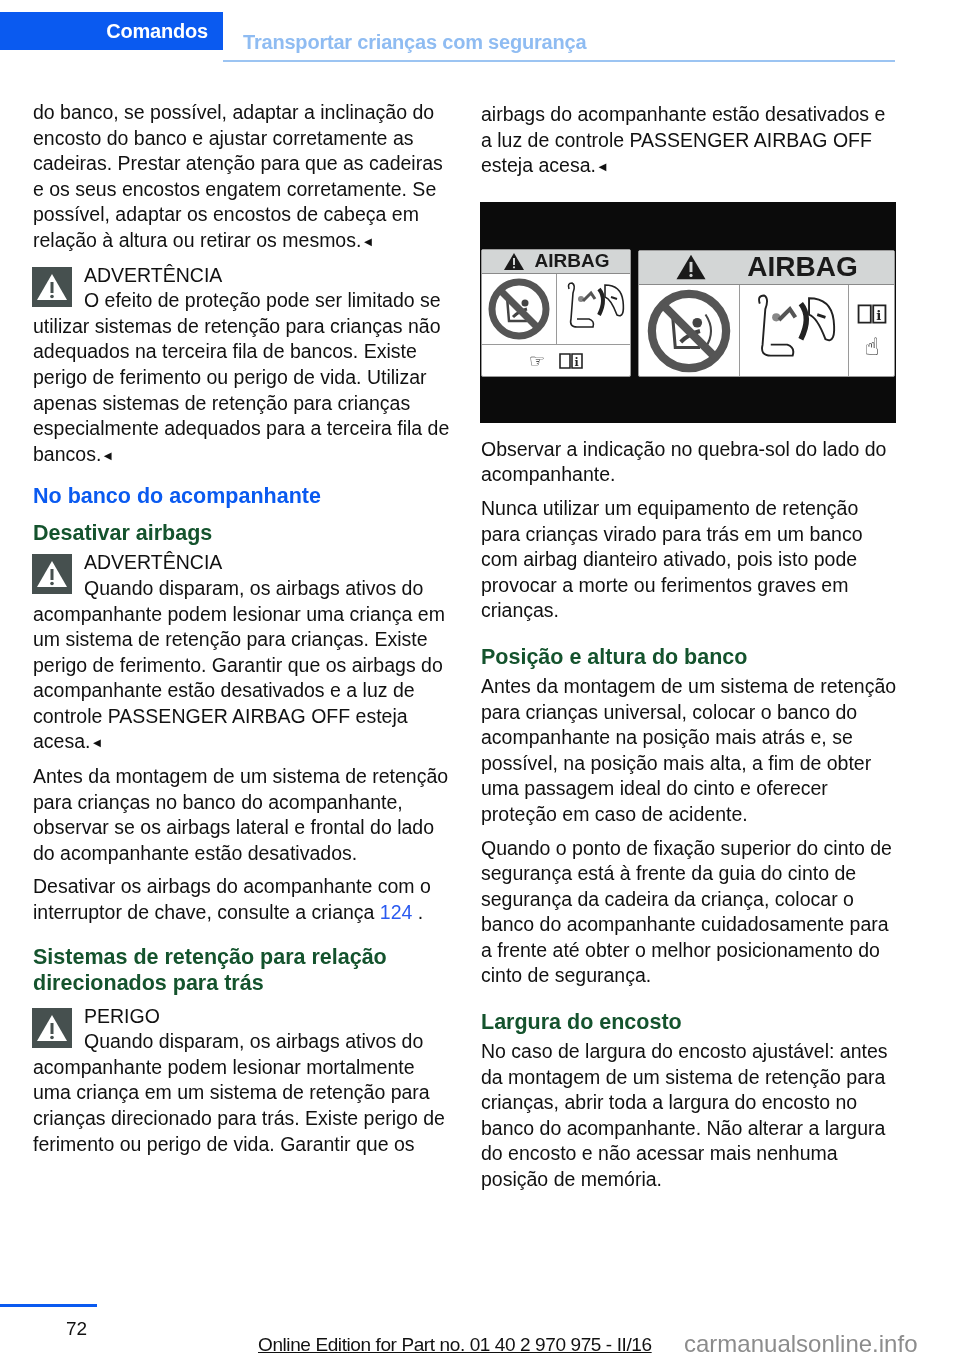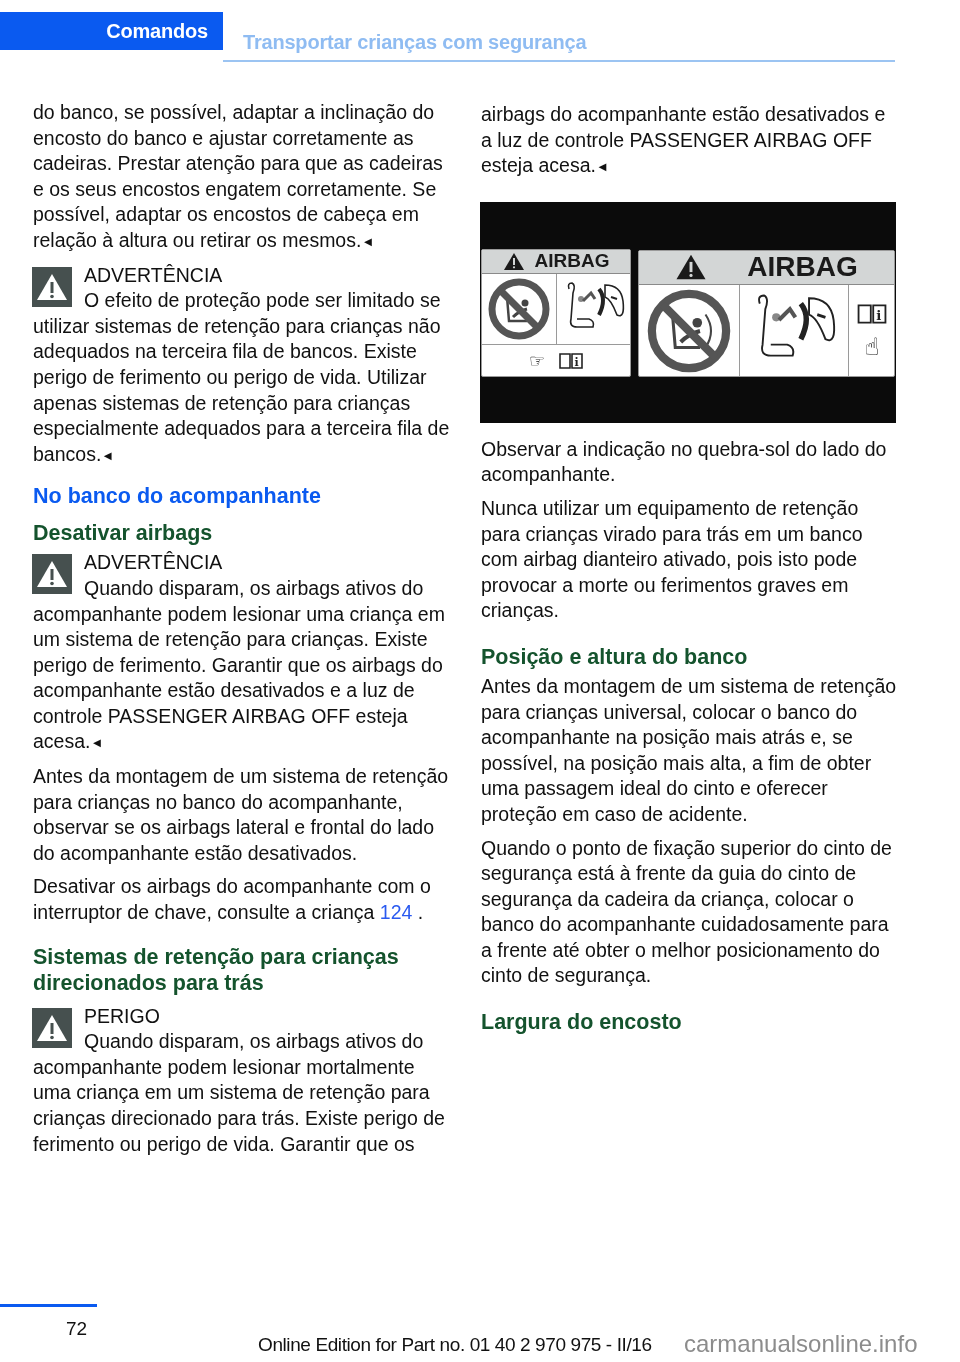--- a/index.html
+++ b/index.html
@@ -124,20 +124,21 @@
       left: 66px; top: 1318px;
       font-size: 19px;
       color: #111;
     }
     .ftr-edition {
       position: absolute;
       left: 258px; top: 1334px;
       font-size: 19px;
       color: #111;
       letter-spacing: -0.4px;
+      text-decoration: underline;
     }
     .ftr-watermark {
       position: absolute;
       left: 684px; top: 1330px;
       font-size: 24px;
       color: #8c8c8c;
       letter-spacing: 0px;
     }
   </style>
 </head>
@@ -178,21 +179,21 @@
           <circle cx="17" cy="24.5" r="1.8" fill="#46504f"></circle>
         </svg>
     </span>
     <span class="label">ADVERTÊNCIA</span>
     <span>Quando disparam, os airbags ativos do acompanhante podem lesionar uma criança em um sistema de retenção para crianças. Existe perigo de ferimento. Garantir que os airbags do acompanhante estão desativados e a luz de controle PASSENGER AIRBAG OFF esteja acesa.</span><span class="end-mark">◄</span>
   </div>
 
   <p>Antes da montagem de um sistema de retenção para crianças no banco do acompanhante, observar se os airbags lateral e frontal do lado do acompanhante estão desativados.</p>
   <p><span>Desativar os airbags do acompanhante com o interruptor de chave, consulte a criança </span><a class="link">124</a><span> .</span></p>
 
-  <div class="h-sub" style="margin-top:18px; margin-bottom:8px;">Sistemas de retenção para crianças direcionados para trás</div>
+  <div class="h-sub" style="margin-top:18px; margin-bottom:8px;">Sistemas de retenção para relação direcionados para trás</div>
 
   <div class="warn">
     <span class="icon">
       <svg width="34" height="30" viewBox="0 0 34 30">
           <polygon points="17,2 32,28 2,28" fill="#ffffff"></polygon>
           <rect x="15.5" y="10" width="3" height="11" fill="#46504f"></rect>
           <circle cx="17" cy="24.5" r="1.8" fill="#46504f"></circle>
         </svg>
     </span>
     <span class="label">PERIGO</span>
@@ -282,18 +283,19 @@
   </div>
 
   <p>Observar a indicação no quebra-sol do lado do acompanhante.</p>
   <p>Nunca utilizar um equipamento de retenção para crianças virado para trás em um banco com airbag dianteiro ativado, pois isto pode provocar a morte ou ferimentos graves em crianças.</p>
 
   <div class="h-sub" style="margin-top:20px;">Posição e altura do banco</div>
   <p>Antes da montagem de um sistema de retenção para crianças universal, colocar o banco do acompanhante na posição mais atrás e, se possível, na posição mais alta, a fim de obter uma passagem ideal do cinto e oferecer proteção em caso de acidente.</p>
   <p>Quando o ponto de fixação superior do cinto de segurança está à frente da guia do cinto de segurança da cadeira da criança, colocar o banco do acompanhante cuidadosamente para a frente até obter o melhor posicionamento do cinto de segurança.</p>
 
   <div class="h-sub" style="margin-top:20px;">Largura do encosto</div>
+  <p>No caso de largura do encosto ajustável: antes da montagem de um sistema de retenção para crianças, abrir toda a largura do encosto no banco do acompanhante. Não alterar a largura do encosto e não acessar mais nenhuma posição de memória.</p>
 </div>
 
 <div class="ftr-line"></div>
 <div class="ftr-page">72</div>
 <div class="ftr-edition">Online Edition for Part no. 01 40 2 970 975 - II/16</div>
 <div class="ftr-watermark">carmanualsonline.info</div>
 
 </body></html>

